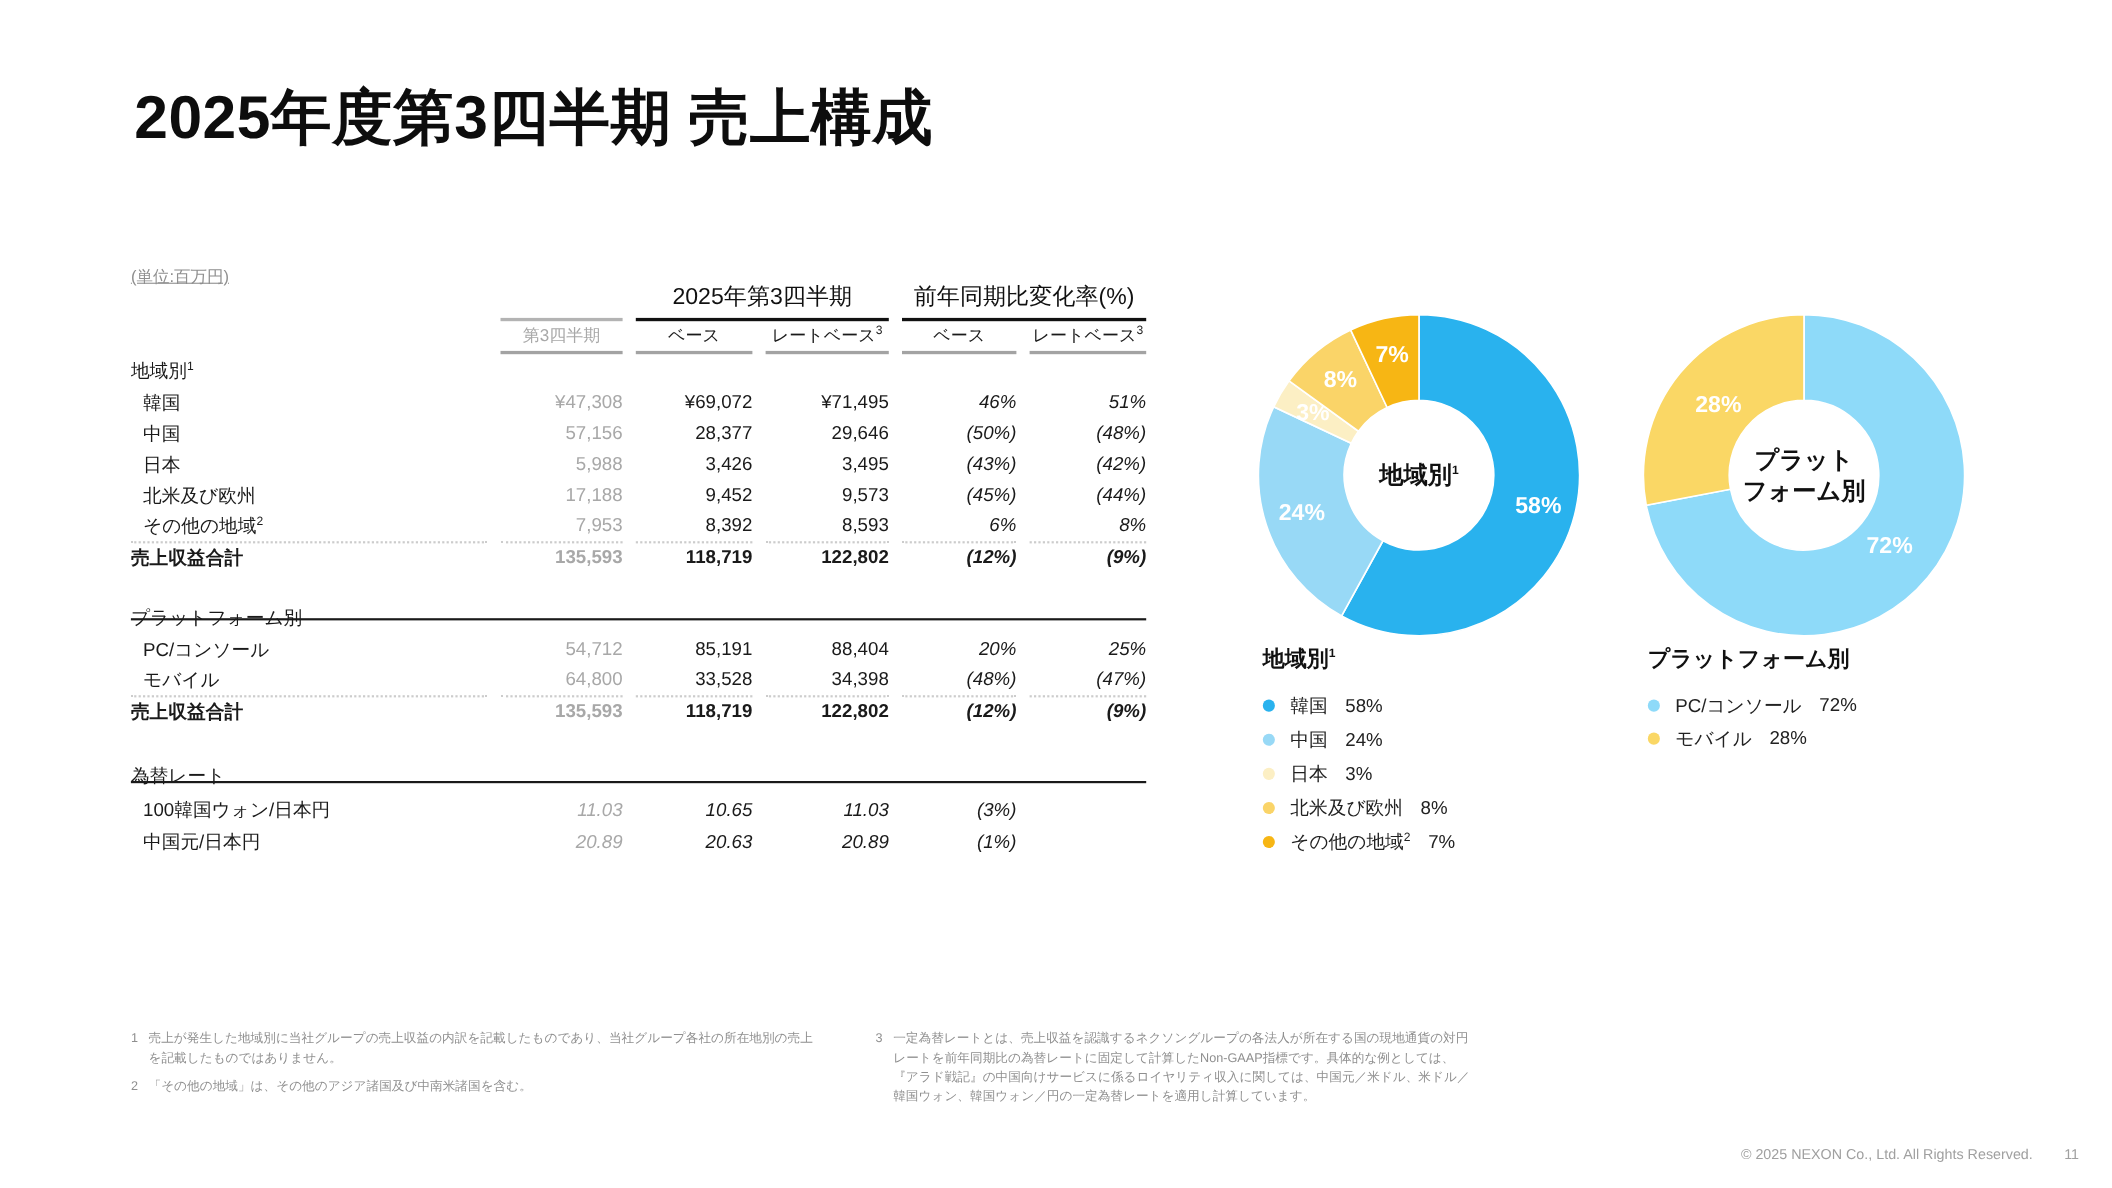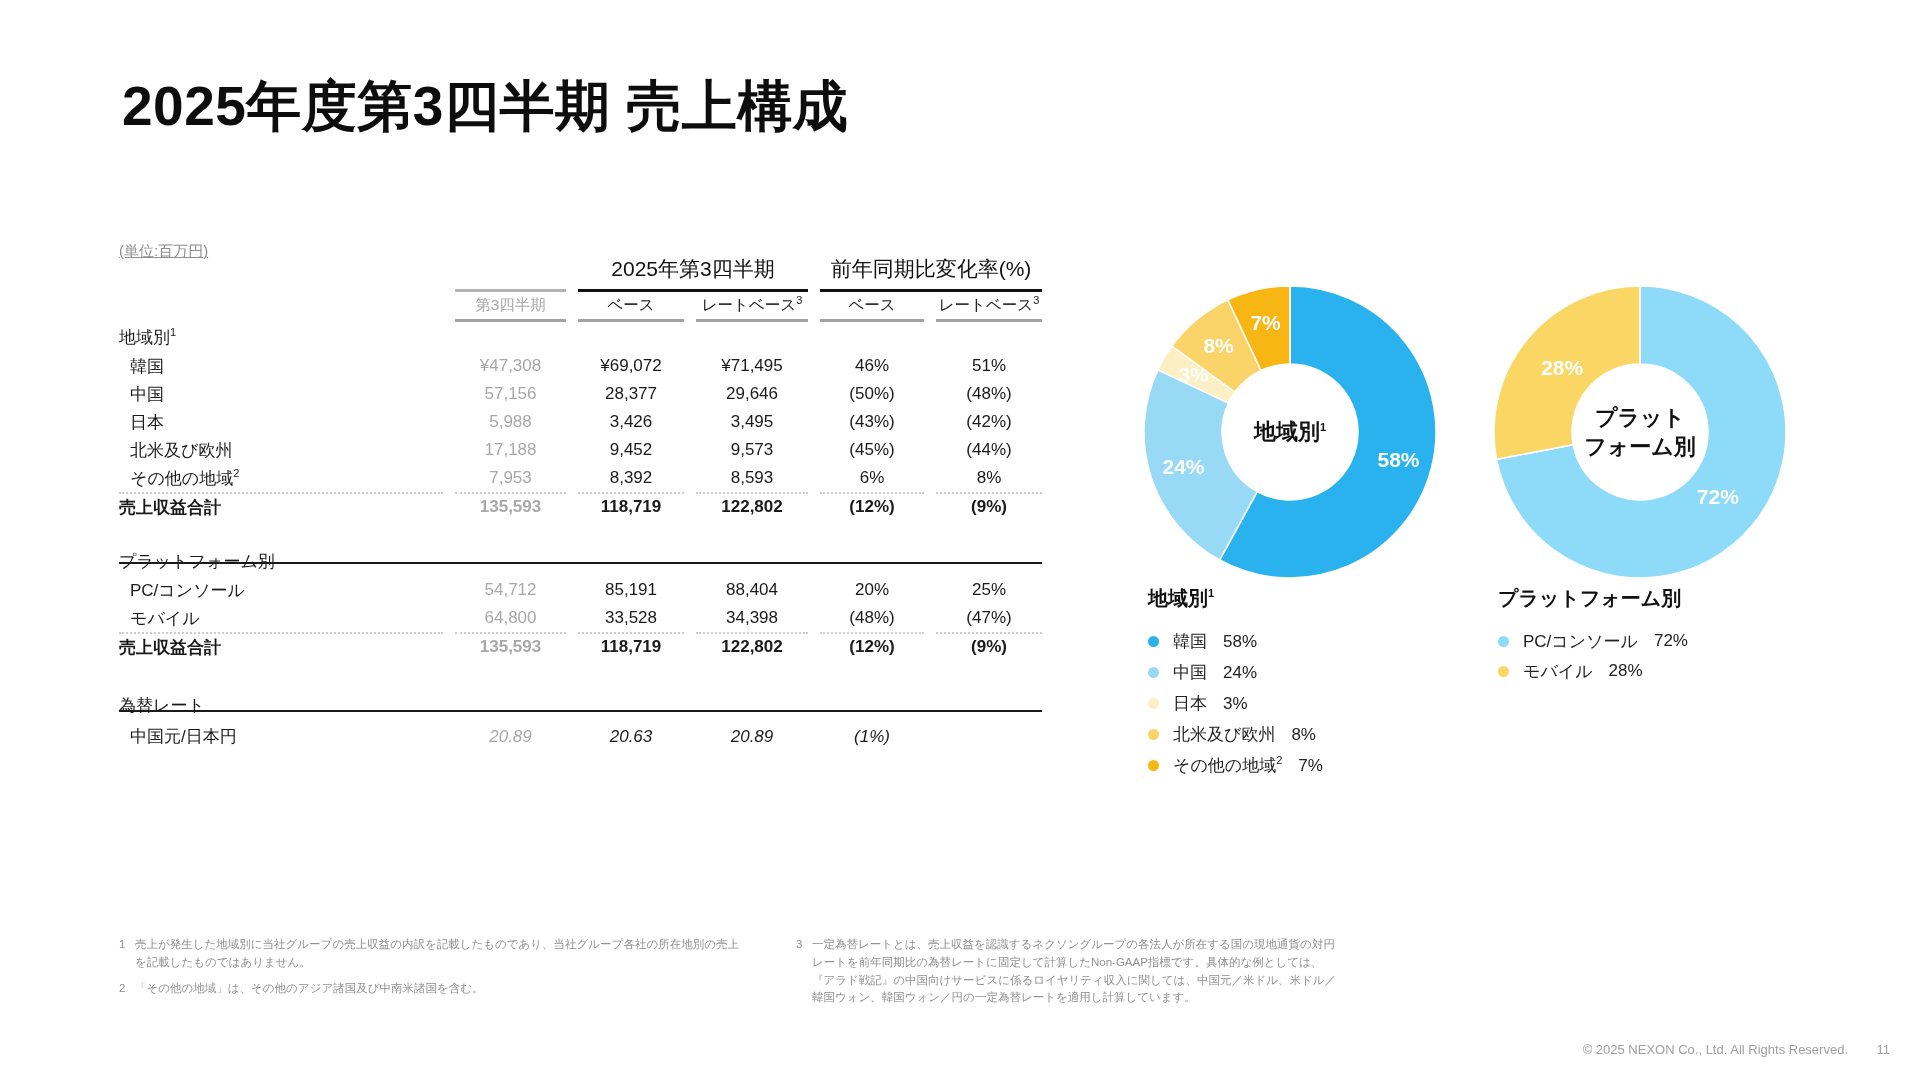--- a/index.html
+++ b/index.html
@@ -9,29 +9,29 @@
 
   
   .slide-title { left:122px; top:70px; font-size:55px; font-weight:800; letter-spacing:0.5px; color:#0d0d0d; }
 
   
   .unit-note { left:119px; top:242px; font-size:15px; color:#8f8f8f;text-decoration:underline; }
 
   
   table.fin { position:absolute; left:107px; top:246px; border-collapse:separate; border-spacing:12px 0; font-size:17px; }
   table.fin td, table.fin th { vertical-align:middle; padding:0; white-space:nowrap; font-weight:400; }
-  .num { text-align:center; }
+  .num { text-align:right; }
   .lab { text-align:left; }
   .indent { padding-left:11px !important; }
   .ghead { text-align:center; font-weight:500; font-size:21px; color:#111; }
   .chead { text-align:center; font-weight:700; font-size:15.5px; }
   .chead.gray { color:#a8a8a8; font-weight:400; }
   .uline { border-bottom:3px solid #a3a3a3; }
   .c1 { color:#a8a8a8; }
-  .pct { }
+  .pct { font-style:italic; }
   .sect { font-weight:700; }
   tr.total td { font-weight:700; border-top:2px dotted #cccccc; }
   tr.fxrow td { font-style:italic; }
   sup { font-size:11px; vertical-align:super; line-height:0; }
 
   
   .thick { height:3px; }
   .thick.gray { background:#b3b3b3; }
   .thick.black { background:#111; }
   .divider { height:2px; background:#1a1a1a; }
@@ -170,20 +170,28 @@
     <td class="num pct">(9%)</td>
   </tr>
   <tr style="height:28px">
         <td colspan="6"></td>
       </tr>
 
   <tr style="height:34px">
     <td class="lab sect" colspan="6">為替レート</td>
   </tr>
   <tr style="height:29px" class="fxrow">
+    <td class="lab indent" style="font-style:normal">100韓国ウォン/日本円</td>
+    <td class="num c1">11.03</td>
+    <td class="num">10.65</td>
+    <td class="num">11.03</td>
+    <td class="num pct">(3%)</td>
+    <td class="num pct"></td>
+  </tr>
+  <tr style="height:29px" class="fxrow">
     <td class="lab indent" style="font-style:normal">中国元/日本円</td>
     <td class="num c1">20.89</td>
     <td class="num">20.63</td>
     <td class="num">20.89</td>
     <td class="num pct">(1%)</td>
     <td class="num pct"></td>
   </tr>
 </tbody>
   </table>
 

